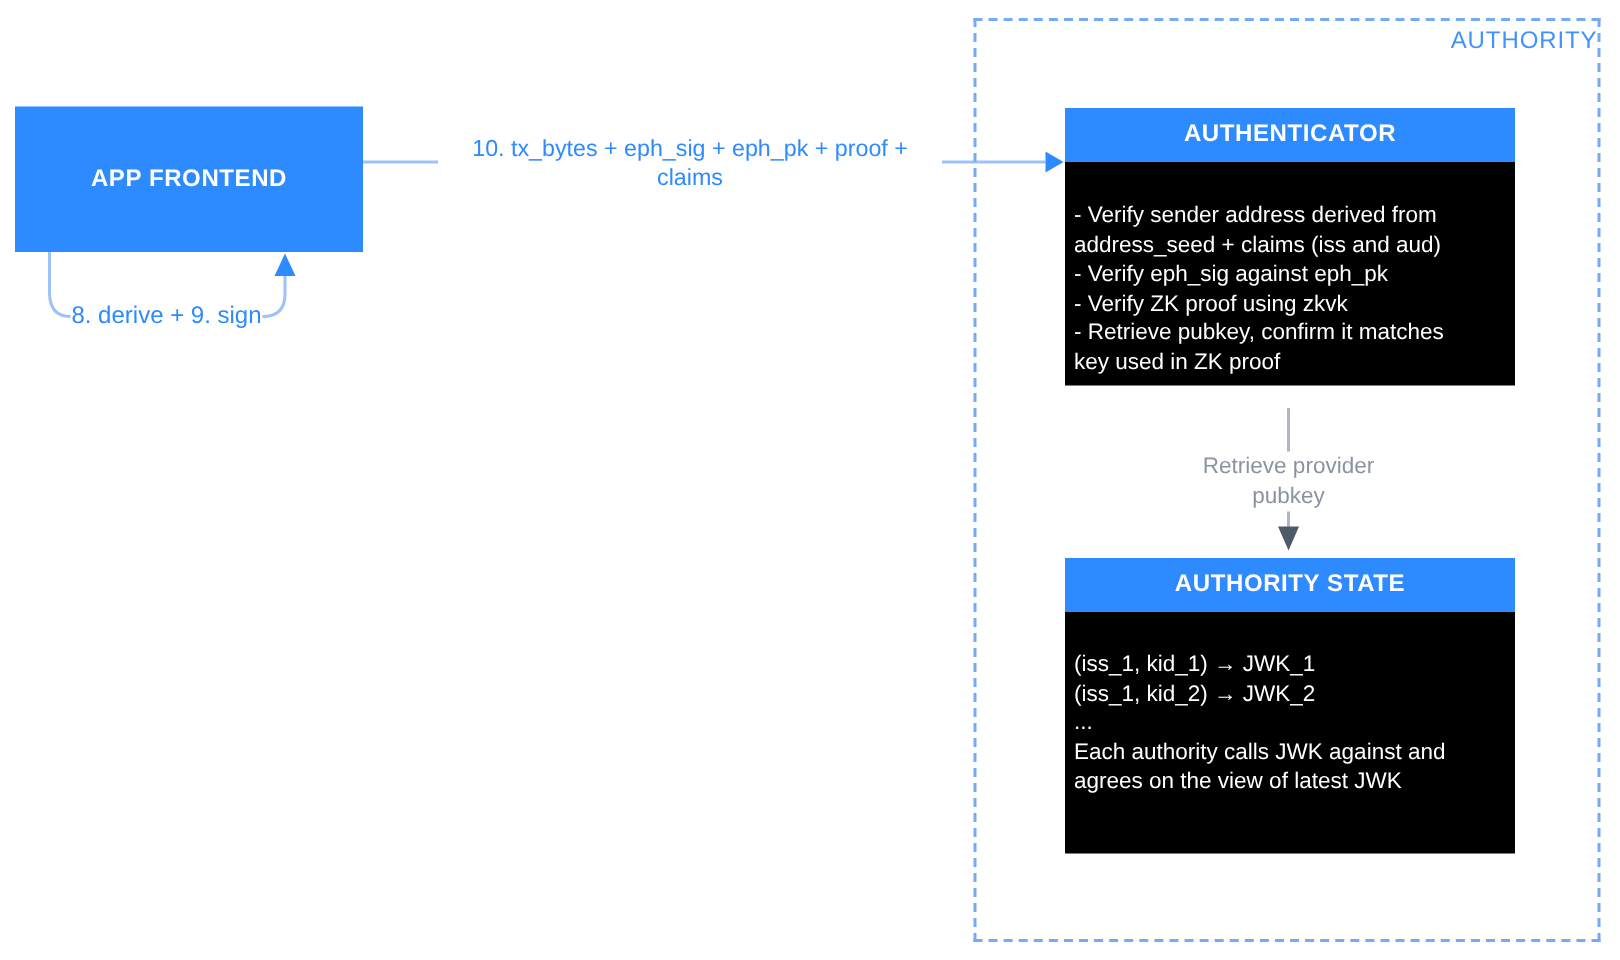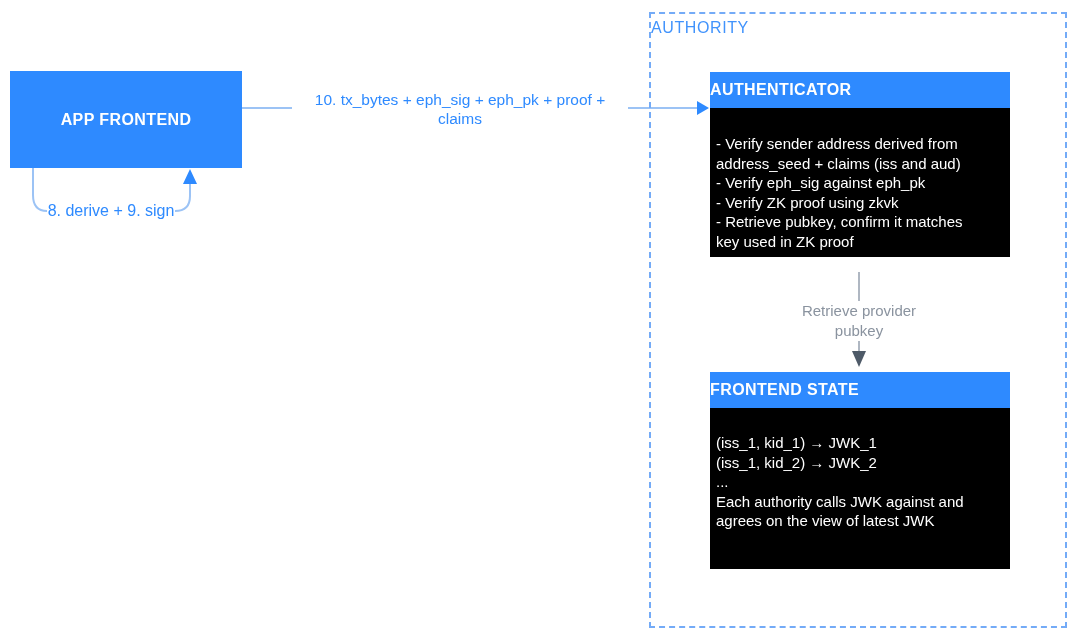--- a/index.html
+++ b/index.html
@@ -40,30 +40,30 @@
     left:779px;top:301px;width:160px;
     background:var(--white,#fff);
     color:var(--gray-label,#8A939F);font-size:15px;font-weight:400;line-height:20px;
   }
 
   .authority-box{
     position:absolute;left:649px;top:12px;width:418px;height:616px;
     border:2px dashed var(--dashed-border-blue,#74ABF7);z-index:2;
   }
   .authority-title{
-    position:absolute;left:0;top:5px;width:100%;text-align:left;
+    position:absolute;left:0;top:5px;width:100%;text-align:right;
     color:var(--authority-label-blue,#4193FC);font-size:16px;font-weight:500;letter-spacing:.6px;
   }
 
   .card{position:absolute;width:300px;left:710px;z-index:2;}
   .card-authenticator{top:72px;}
   .card-authority-state{top:372px;}
   .card-header{
     height:36px;background:var(--primary-blue,#2E8AFF);
-    display:flex;align-items:center;justify-content:flex-start;
+    display:flex;align-items:center;justify-content:center;
     color:#fff;font-size:16px;font-weight:600;letter-spacing:.4px;
   }
   .card-body{
     background:var(--box-black,#000);color:#fff;
     font-size:15px;font-weight:500;line-height:19.5px;
     padding:26px 6px 0 6px;white-space:pre-line;
   }
   .card-authenticator .card-body{height:149px;}
   .card-authority-state .card-body{height:161px;padding-top:25px;}
 </style>
@@ -108,21 +108,21 @@
 - Verify ZK proof using zkvk
 - Retrieve pubkey, confirm it matches
 key used in ZK proof</div>
   </div>
 
   <div class="edge-label label-gray">Retrieve provider
 pubkey</div>
 
   <div class="card card-authority-state">
     <div class="card-header">
-      <span>FRONTEND STATE</span>
+      <span>AUTHORITY STATE</span>
     </div>
     <div class="card-body">(iss_1, kid_1) → JWK_1
 (iss_1, kid_2) → JWK_2
 ...
 Each authority calls JWK against and
 agrees on the view of latest JWK</div>
   </div>
 
 </div>
 

